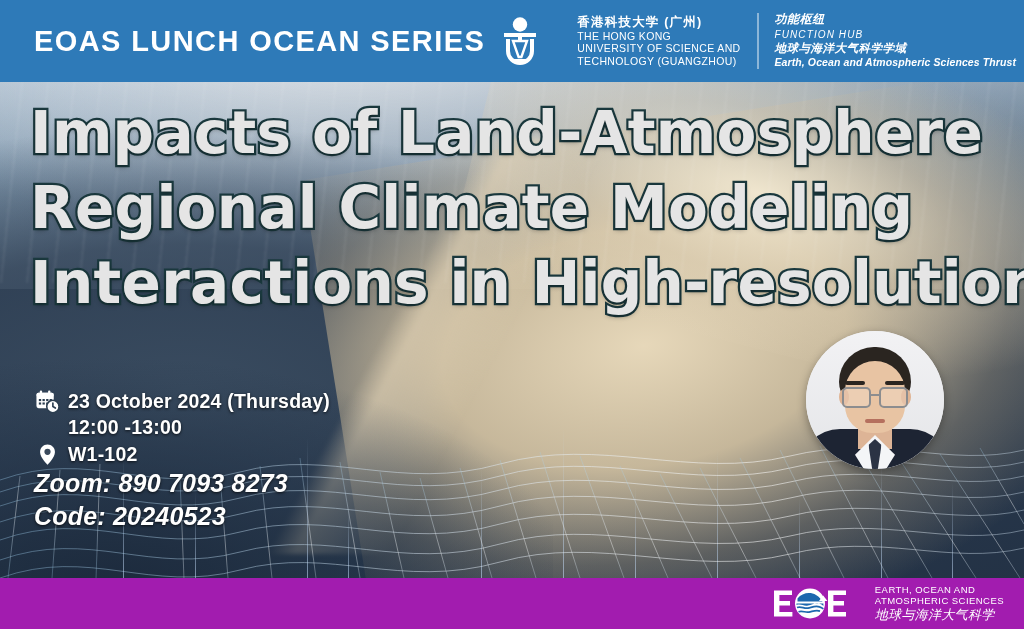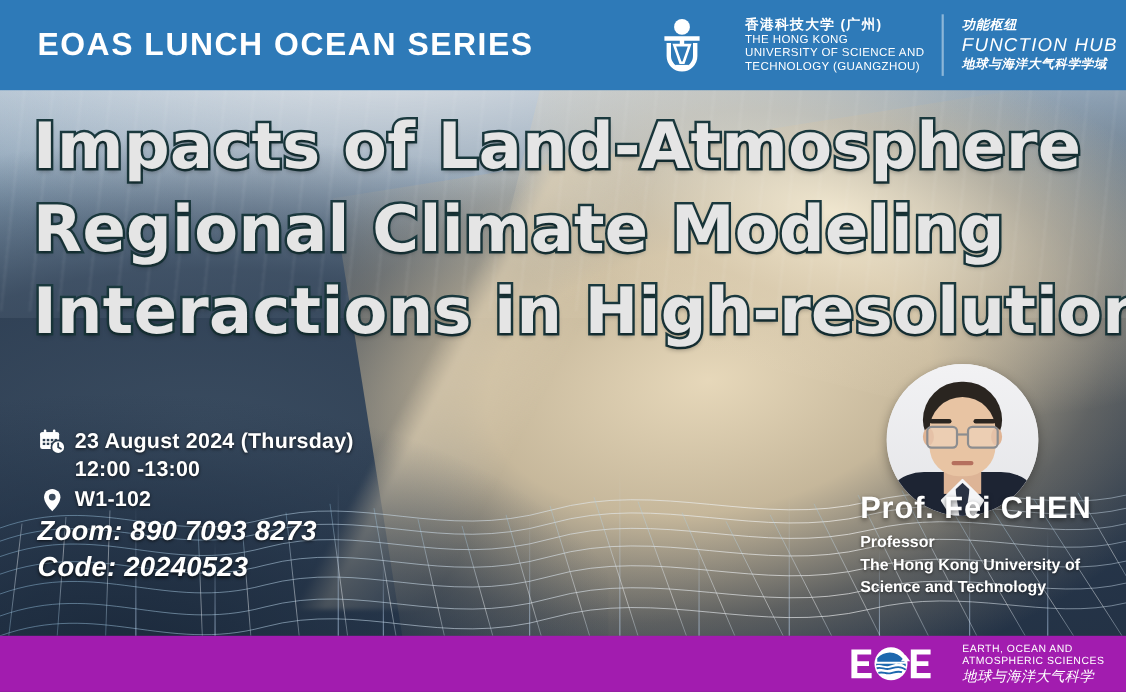--- a/index.html
+++ b/index.html
@@ -68,21 +68,21 @@
   }
   .hdr-logos{position:absolute;right:0;top:0;height:82px;display:flex;align-items:center;}
   .ust-block{display:flex;align-items:center;gap:9px;}
   .ust-mark{width:40px;height:52px;flex:0 0 auto;}
   .ust-text{color:#fff;line-height:1.18;margin-left:28px;}
   .ust-cn{font-size:12.5px;font-weight:bold;letter-spacing:1.2px;}
   .ust-en{font-size:10.5px;letter-spacing:.35px;text-transform:uppercase;}
   .hdr-divider{width:2px;height:56px;background:rgba(255,255,255,.45);margin:0 16px;}
   .hub-text{color:#fff;line-height:1.3;padding-right:8px;font-style:italic;}
   .hub-cn{font-size:12px;font-weight:bold;letter-spacing:.6px;}
-  .hub-en{font-size:17px;letter-spacing:1.1px;}
+  .hub-en{font-size:10px;letter-spacing:1.1px;}
   .hub-cn2{font-size:11.5px;font-weight:bold;letter-spacing:.5px;}
   .hub-en2{font-size:10.5px;font-weight:bold;letter-spacing:.1px;}
 
   
   .title{
     position:absolute;left:30px;top:96px;width:940px;
     font-family:"DejaVu Sans","Liberation Sans",sans-serif;
     font-size:58px;font-weight:bold;line-height:1.29;
     color:#e5e5e5;letter-spacing:.3px;
     -webkit-text-stroke:4.5px #1b3a3f;
@@ -239,20 +239,21 @@
           <div class="ust-en">TECHNOLOGY (GUANGZHOU)</div>
         </div>
       </div>
 
       <div class="hdr-divider"></div>
 
       <div class="hub-text">
         <div class="hub-cn">功能枢纽</div>
         <div class="hub-en">FUNCTION HUB</div>
         <div class="hub-cn2">地球与海洋大气科学学域</div>
+        <div class="hub-en2">Earth, Ocean and Atmospheric Sciences Thrust</div>
       </div>
     </div>
   </div>
 
   <div class="title">
     <span class="title-line">Impacts of Land-Atmosphere</span>
     <span class="title-line">Regional Climate Modeling</span>
     <span class="title-line">Interactions in High-resolution</span>
   </div>
 
@@ -270,21 +271,21 @@
             <rect x="11.6" y="10.4" width="2.4" height="2.2"></rect>
               <rect x="15.2" y="10.4" width="2.4" height="2.2"></rect>
             <rect x="4" y="14" width="2.4" height="2.2"></rect>
               <rect x="7.8" y="14" width="2.4" height="2.2"></rect>
             <rect x="11.6" y="14" width="2.4" height="2.2"></rect>
           </g>
           <circle cx="18.6" cy="18.2" r="6.4" fill="#fff" stroke="#2c3e50" stroke-width="1.6"></circle>
           <path d="M18.6,14.6 L18.6,18.2 L21.2,19.8" stroke="#2c3e50" stroke-width="1.7" fill="none" stroke-linecap="round"></path>
         </svg>
       </span>
-      <span class="det-text">23 August 2024 (Thursday)</span>
+      <span class="det-text">23 October 2024 (Thursday)</span>
     </div>
     <div class="det-row det-indent">
       <span class="det-text">12:00 -13:00</span>
     </div>
     <div class="det-row">
       <span class="det-icon">
         <svg viewBox="0 0 26 26" width="23" height="23">
           <path d="M13,1.8 C8.3,1.8 4.6,5.5 4.6,10.2 C4.6,16.6 13,24.6 13,24.6 C13,24.6 21.4,16.6 21.4,10.2 C21.4,5.5 17.7,1.8 13,1.8 Z" fill="#fff"></path>
           <circle cx="13" cy="10" r="3.5" fill="#3a4a5c"></circle>
         </svg>
@@ -306,28 +307,20 @@
     <div class="p-brow-l"></div>
       <div class="p-brow-r"></div>
     <div class="p-glass-l"></div>
       <div class="p-glass-r"></div>
     <div class="p-bridge"></div>
     <div class="p-mouth"></div>
     <div class="p-shirt"></div>
     <div class="p-tie"></div>
   </div>
 
-  <div class="speaker">
-    <div class="sp-name">Prof. Fei CHEN</div>
-    <div class="sp-aff">
-      <div>Professor</div>
-      <div>The Hong Kong University of</div>
-      <div>Science and Technology</div>
-    </div>
-  </div>
 
   <div class="footer">
     <div class="eoas-logo">
       <div class="eoas-mark">
         <svg viewBox="0 0 94 34" width="94" height="34">
           <path d="M2,4 L20,4 L20,8.6 L7.4,8.6 L7.4,14.6 L18,14.6 L18,19 L7.4,19 L7.4,25.4 L20.4,25.4 L20.4,30 L2,30 Z" fill="#fff"></path>
           <path d="M74,4 L56,4 L56,30 L74,30 L74,25.4 L61.4,25.4 L61.4,19 L72,19 L72,14.6 L61.4,14.6 L61.4,8.6 L74,8.6 Z" fill="#fff" transform="translate(0,0)"></path>
           <circle cx="38" cy="17" r="15" fill="#fff"></circle>
           <path d="M25.5,12 C30,6.5 38,5 44,8.5 C47.5,10.5 49,13 50.5,15 L25.5,15 Z" fill="#1D68AE"></path>
           <path d="M24.5,18.5 C29,17 32,20 36,19 C40,18 43,15.8 47,17 C49,17.6 50.4,18.6 51.4,19.4 L51.4,17 L24.5,17 Z" fill="#1D68AE"></path>

